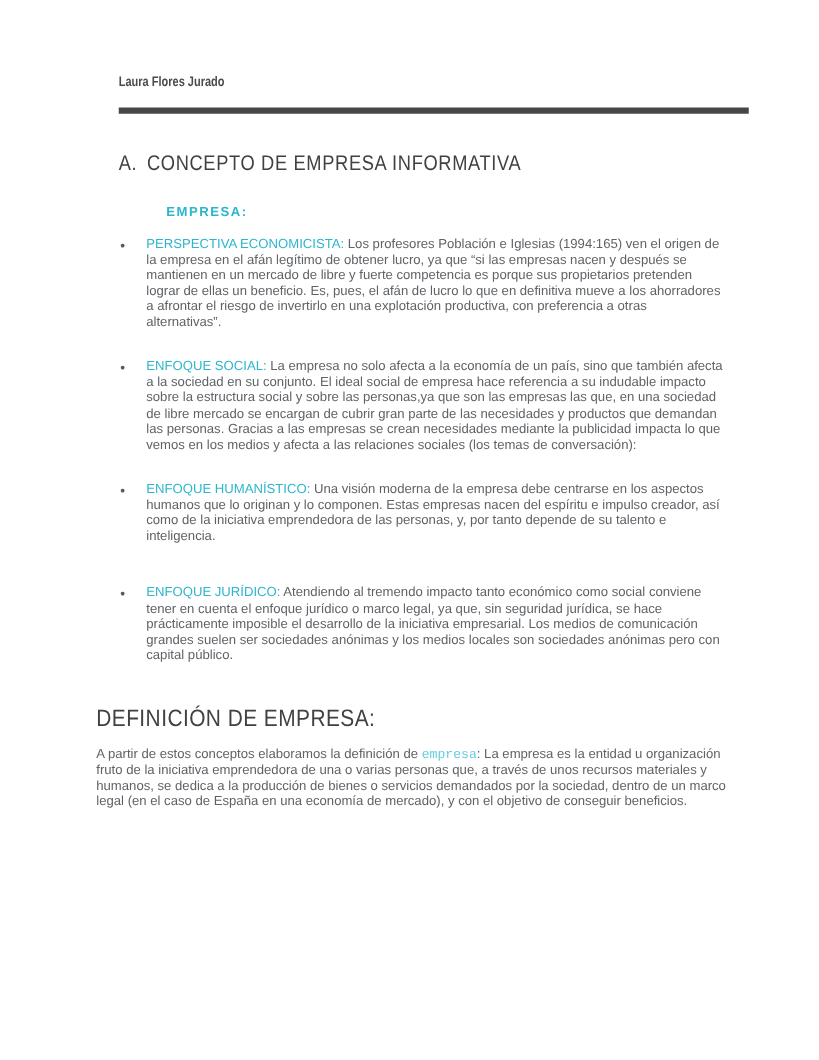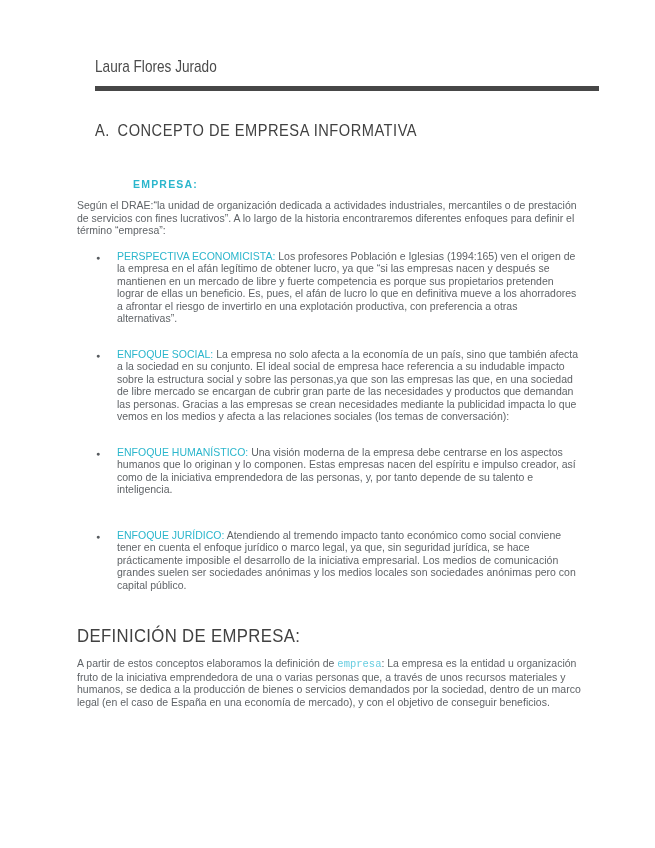--- a/index.html
+++ b/index.html
@@ -15,22 +15,22 @@
     overflow: hidden;
   }
   .condensed {
     display: inline-block;
     transform: scaleX(0.80);
     transform-origin: 0 50%;
     white-space: nowrap;
   }
   .author {
     margin-left: 18px;
-    font-size: 17px;
-    font-weight: 400;
+    font-size: 11px;
+    font-weight: 700;
     color: #4b4b4b;
     line-height: 17px;
   }
   .title {
     margin-left: 18px;
     margin-top: 2px;
     font-size: 35px;
     font-weight: 700;
     color: #454545;
     line-height: 37px;
@@ -48,21 +48,21 @@
     margin-top: 30px;
     font-size: 17px;
     font-weight: 400;
     color: #414141;
     line-height: 19px;
   }
   .heading-a .condensed { transform: scaleX(0.86); letter-spacing: 0.6px; }
   .h2-num { margin-right: 9px; }
   .term-label {
     margin-left: 20px;
-    margin-top: 38px;
+    margin-top: 24px;
     font-size: 10.5px;
     font-weight: 700;
     letter-spacing: 1.2px;
     color: #2bb6cc;
     padding-left: 36px;
   }
   .body-text {
     font-size: 10.5px;
     line-height: 12.5px;
     color: #5f6367;
@@ -118,21 +118,20 @@
 
 
   <div class="title-rule"></div>
 
   <div class="heading-a">
     <span class="condensed"><span class="h2-num">A.</span><span>CONCEPTO DE EMPRESA INFORMATIVA</span></span>
   </div>
 
   <div class="term-label">EMPRESA:</div>
 
-  <p class="body-text intro">Según el DRAE:“la unidad de organización dedicada a actividades industriales, mercantiles o de prestación de servicios con fines lucrativos”. A lo largo de la historia encontraremos diferentes enfoques para definir el término “empresa”:</p>
 
   <ul class="bullets">
     <li class="body-text">
       <span class="dot">●</span>
       <span class="b-label">PERSPECTIVA ECONOMICISTA:</span>
       <span>Los profesores Población e Iglesias (1994:165) ven el origen de la empresa en el afán legítimo de obtener lucro, ya que “si las empresas nacen y después se mantienen en un mercado de libre y fuerte competencia es porque sus propietarios pretenden lograr de ellas un beneficio. Es, pues, el afán de lucro lo que en definitiva mueve a los ahorradores a afrontar el riesgo de invertirlo en una explotación productiva, con preferencia a otras alternativas”.</span>
     </li>
     <li class="body-text">
       <span class="dot">●</span>
       <span class="b-label">ENFOQUE SOCIAL:</span>

